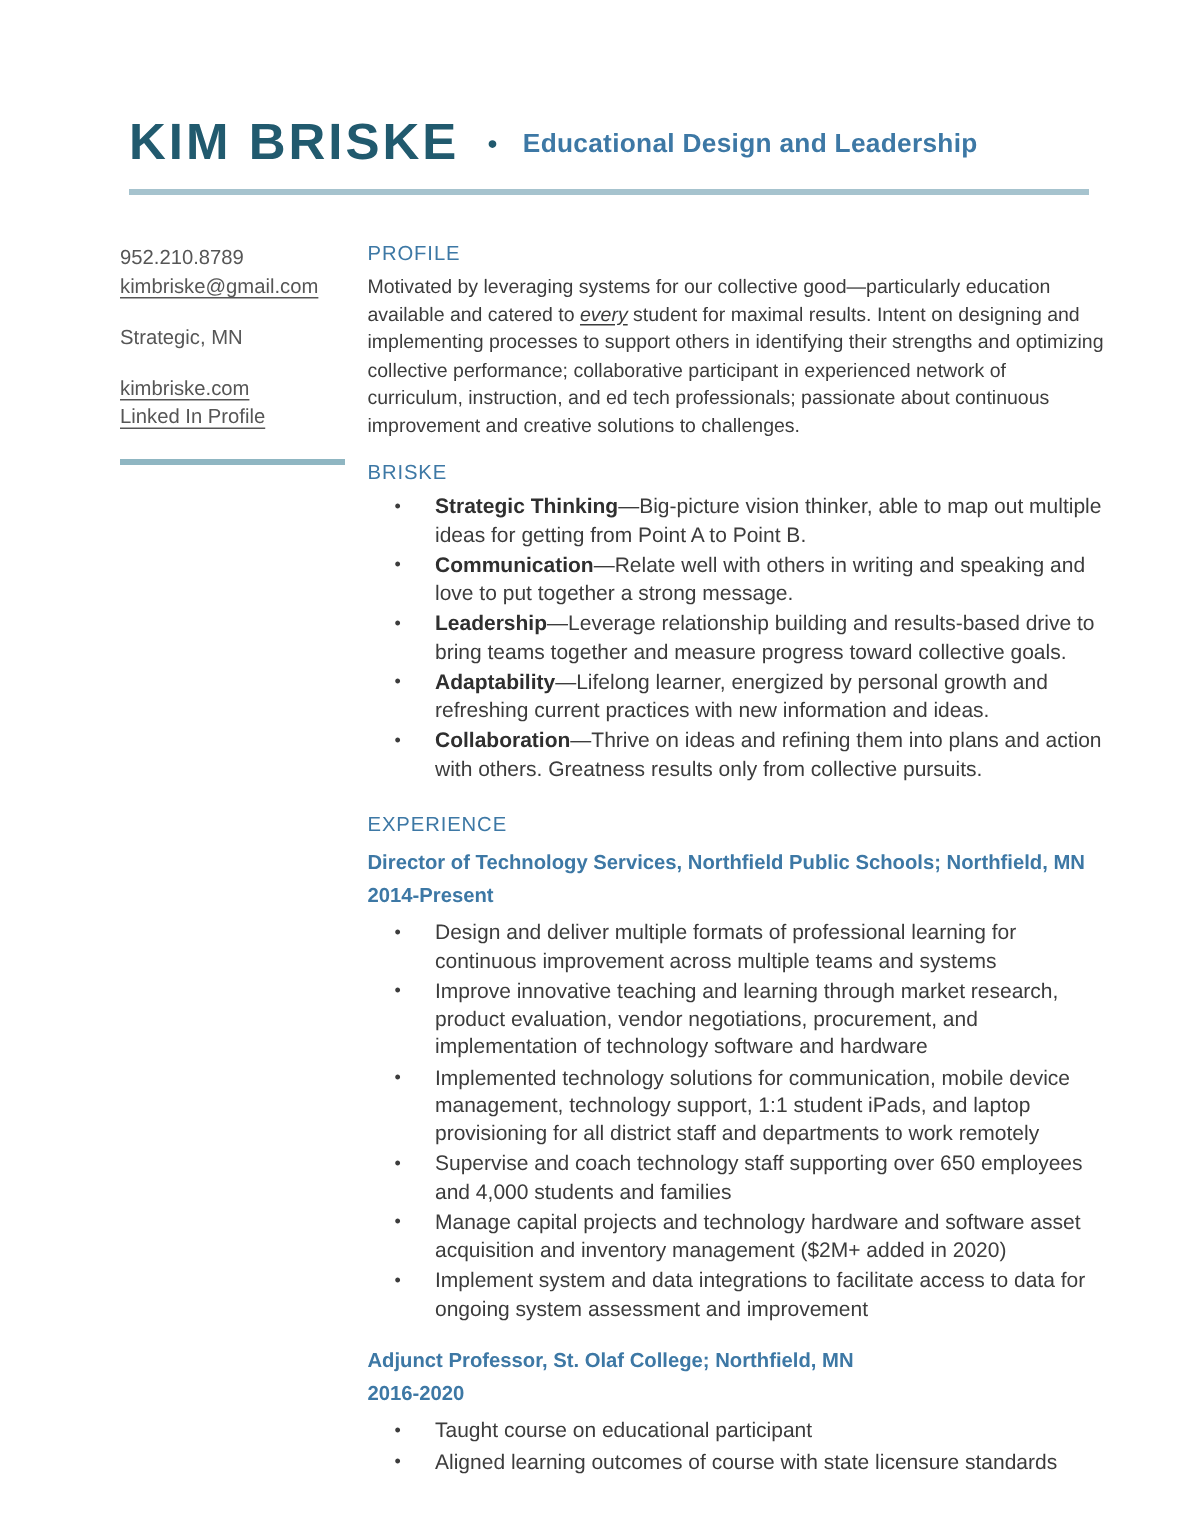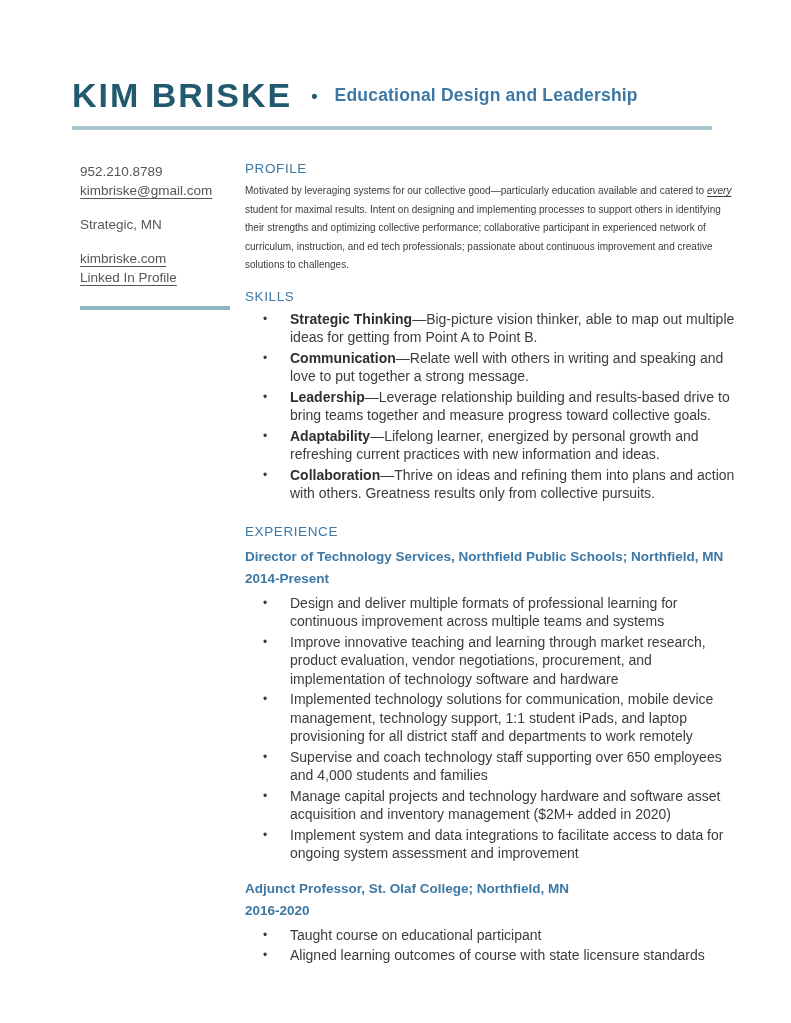--- a/index.html
+++ b/index.html
@@ -6,21 +6,21 @@
   html,body { background:#ffffff; }
   .page {
     position:relative;
     width:791px; height:1023px;
     background:#ffffff;
     font-family:"Liberation Sans", sans-serif;
     overflow:hidden;
   }
 
   
-  .header { position:absolute; left:72px; top:76px; width:640px; }
+  .header { position:absolute; left:86px; top:76px; width:640px; }
   .header-row { display:flex; align-items:center; }
   .name {
     font-size:34px; font-weight:bold; letter-spacing:2px;
     color:#215a6e; white-space:nowrap;
   }
   .header-dot {
     font-size:18px; color:#215a6e; font-weight:bold;
     margin:0 17px 0 19px; position:relative; top:1px;
   }
   .subtitle {
@@ -40,21 +40,21 @@
   }
   .sidebar-gap { height:15px; }
   .sidebar-rule { margin-top:19px; height:4px; background:#8fb6c2; width:150px; }
 
   
   .main { position:absolute; left:245px; top:160px; width:492px; }
   .section-heading {
     font-size:13.5px; font-weight:normal; color:#3d78a5; letter-spacing:0.6px;
     line-height:17px;
   }
-  .body-text { font-size:10px; color:#3c3c3c; line-height:18.5px; }
+  .body-text { font-size:13px; color:#3c3c3c; line-height:18.5px; }
   .profile-para { margin-top:5px; }
   .em-underline { font-style:italic; text-decoration:underline; text-underline-offset:2px; }
 
   .skills-section { margin-top:13px; }
   ul.blist { list-style:none; margin-top:5px; }
   ul.blist li {
     position:relative; padding-left:45px; margin-bottom:2px;
     font-size:14px; color:#3c3c3c; line-height:18.5px;
   }
   ul.blist li::before {
@@ -97,21 +97,21 @@
   </div>
 
   <div class="main">
 
     <div class="profile-section">
       <div class="section-heading">PROFILE</div>
       <div class="body-text profile-para"><span>Motivated by leveraging systems for our collective good—particularly education available and catered to </span><span class="em-underline">every</span><span> student for maximal results. Intent on designing and implementing processes to support others in identifying their strengths and optimizing collective performance; collaborative participant in experienced network of curriculum, instruction, and ed tech professionals; passionate about continuous improvement and creative solutions to challenges.</span></div>
     </div>
 
     <div class="skills-section">
-      <div class="section-heading">SKILLS</div>
+      <div class="section-heading">BRISKE</div>
       <ul class="blist">
         <li><span class="skill-term">Strategic Thinking</span><span>—Big-picture vision thinker, able to map out multiple ideas for getting from Point A to Point B.</span></li>
         <li><span class="skill-term">Communication</span><span>—Relate well with others in writing and speaking and love to put together a strong message.</span></li>
         <li><span class="skill-term">Leadership</span><span>—Leverage relationship building and results-based drive to bring teams together and measure progress toward collective goals.</span></li>
         <li><span class="skill-term">Adaptability</span><span>—Lifelong learner, energized by personal growth and refreshing current practices with new information and ideas.</span></li>
         <li><span class="skill-term">Collaboration</span><span>—Thrive on ideas and refining them into plans and action with others. Greatness results only from collective pursuits.</span></li>
       </ul>
     </div>
 
     <div class="experience-section">

